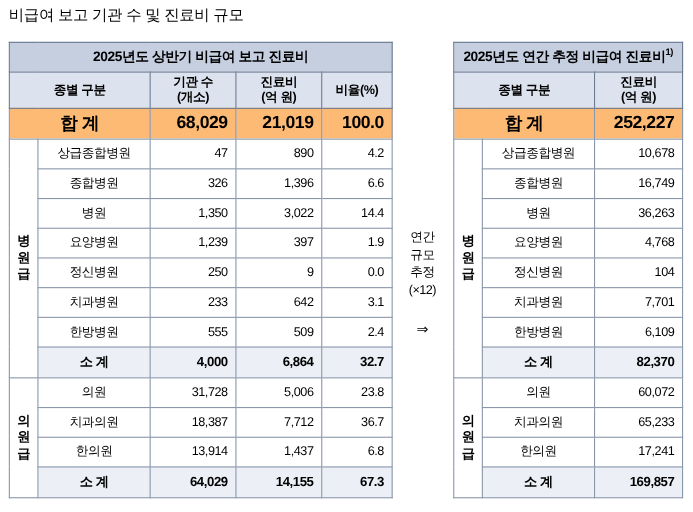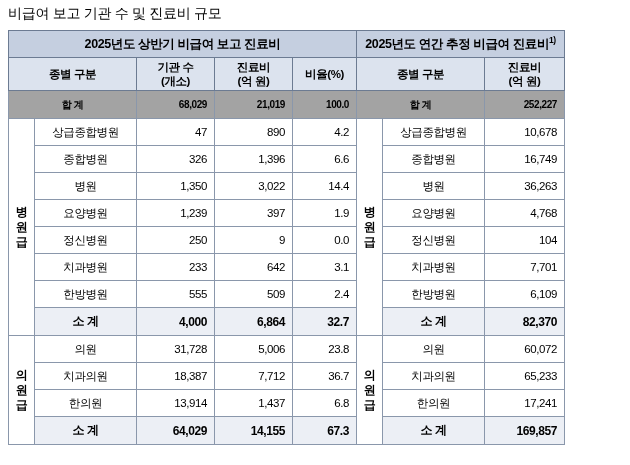--- a/index.html
+++ b/index.html
@@ -65,23 +65,23 @@
   }
   .hdr-sub td {
     background: #dce3ee;
     font-weight: 700;
     font-size: 11.5px;
     height: 32px;
     line-height: 14px;
     border: 1px solid #6c7b92;
   }
   .row-total td {
-    background: #a3a3a3;
-    font-weight: 700;
-    font-size: 10px;
+    background: #fdba74;
+    font-weight: 700;
+    font-size: 16px;
     height: 27px;
   }
   .row-sub td {
     background: #eceff5;
     font-weight: 700;
     font-size: 12px;
     height: 27px;
   }
   .grp-cell {
     background: #ffffff;
@@ -237,20 +237,29 @@
         <tr class="row-sub">
           <td>소 계</td>
           <td class="num">64,029</td>
           <td class="num">14,155</td>
           <td class="num">67.3</td>
         </tr>
       </tbody>
     </table>
   </div>
 
+  <div class="mid-box">
+    <div class="mid-text">
+      <span>연간</span><br>
+      <span>규모</span><br>
+      <span>추정</span><br>
+      <span>(×12)</span>
+    </div>
+    <div class="mid-arrow">⇒</div>
+  </div>
 
   <div class="right-table-box">
     <table>
       <colgroup>
         <col style="width:26px">
           <col style="width:102px">
           <col style="width:80px">
       </colgroup>
       <tbody>
         <tr class="hdr-main">

